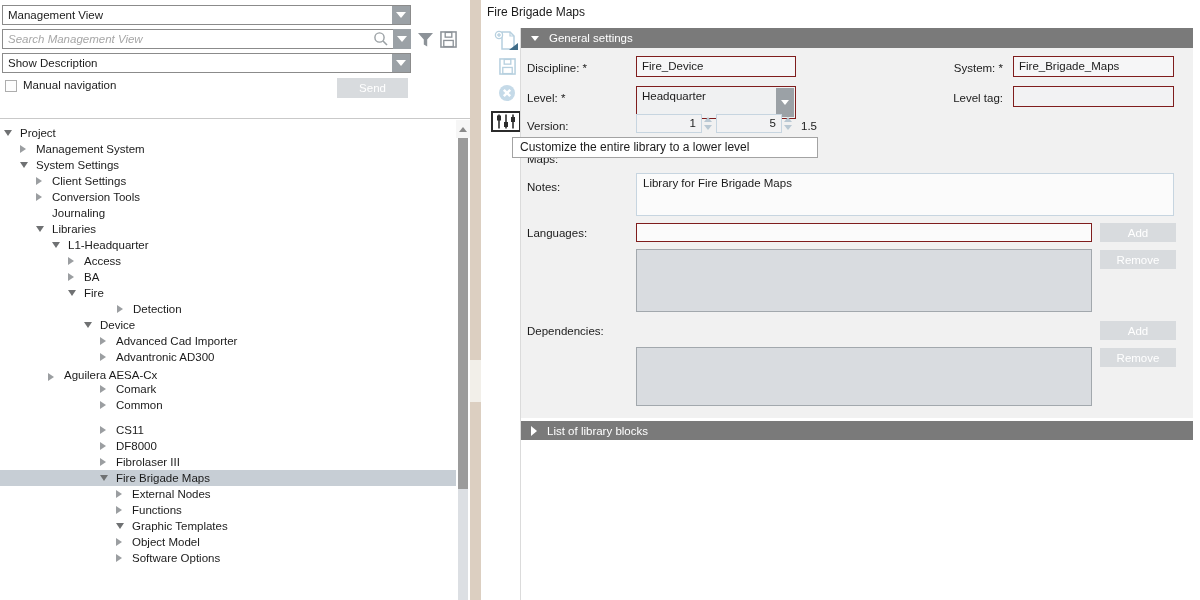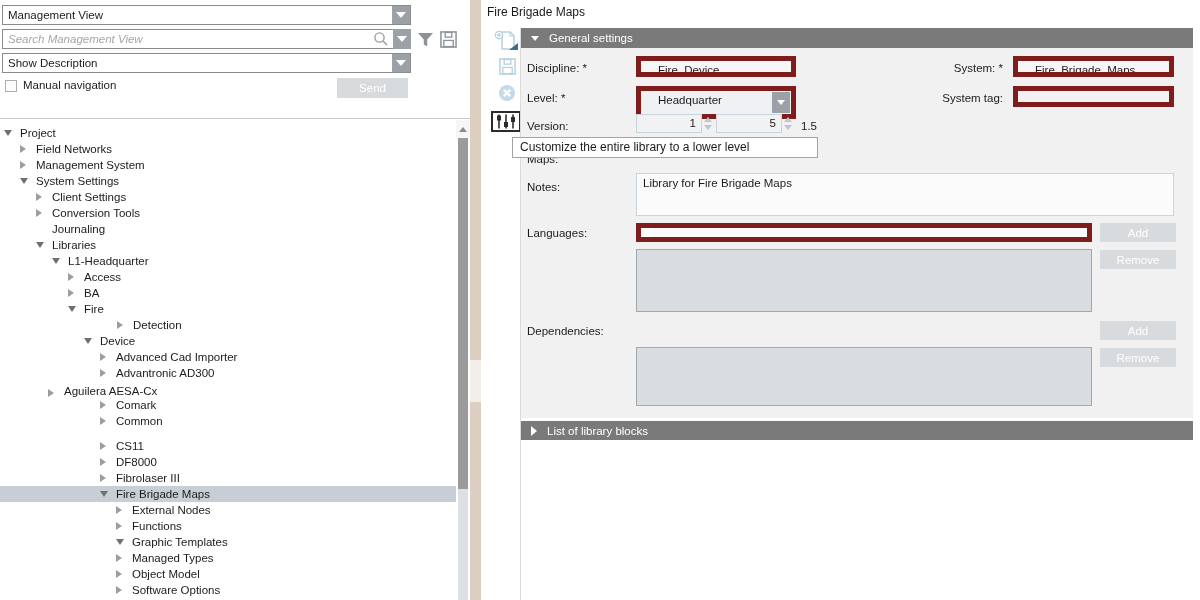--- a/index.html
+++ b/index.html
@@ -57,22 +57,22 @@
     background:#7a7a7a; color:#ffffff; font-size:11.5px;
     display:flex; align-items:center; padding-left:10px;
   }
   .group-header .hdr-label { margin-left:10px; }
   .tri-right-w { width:0;height:0;border-top:5px solid transparent;border-bottom:5px solid transparent;border-left:6px solid #ffffff; }
   .gs-body { background:#f1f1f1; }
 
   .flabel { font-size:11.5px; height:20px; line-height:20px; }
   .flabel.ralign { text-align:right; }
   .tbox {
-    border:5px solid #7f1d1d; background:#f6f6f7; font-size:11.5px;
-    line-height:18px; padding-left:17px; color:#1b1b1b; overflow:hidden; white-space:nowrap;
+    border:1px solid #7f1d1d; background:#f6f6f7; font-size:11.5px;
+    line-height:18px; padding-left:5px; color:#1b1b1b; overflow:hidden; white-space:nowrap;
   }
   .tbox.combo { background:#f0f1f2; padding-right:20px; position:relative; }
   .tbox.white { background:#fbfbfb; }
   .combo-btn {
     position:absolute; right:1px; top:1px; bottom:1px; width:18px;
     background:#9ba1a6; display:flex; align-items:center; justify-content:center;
   }
   .combo-btn.light { background:#c9cdd1; }
   .spinbox { border:1px solid #c7d5e0; background:#f2f2f3; font-size:11.5px; line-height:17px; padding:0 5px; text-align:right; }
   .spin-arrows { width:10px; display:flex; flex-direction:column; justify-content:center; gap:3px; align-items:center; }
@@ -143,26 +143,20 @@
     <div class="trow" style="padding-left: 4px;">
       <span class="tw">
         <i class="texp"></i>
       </span>
       <span class="tlabel">Project</span>
     </div>
     <div class="trow" style="padding-left: 20px;">
       <span class="tw">
         <i class="tcol"></i>
       </span>
-      <span class="tlabel">Field Networks</span>
-    </div>
-    <div class="trow" style="padding-left: 20px;">
-      <span class="tw">
-        <i class="tcol"></i>
-      </span>
       <span class="tlabel">Management System</span>
     </div>
     <div class="trow" style="padding-left: 20px;">
       <span class="tw">
         <i class="texp"></i>
       </span>
       <span class="tlabel">System Settings</span>
     </div>
     <div class="trow" style="padding-left: 36px;">
       <span class="tw">
@@ -286,26 +280,20 @@
       <span class="tw">
         <i class="tcol"></i>
       </span>
       <span class="tlabel">Functions</span>
     </div>
     <div class="trow" style="padding-left: 116px;">
       <span class="tw">
         <i class="texp"></i>
       </span>
       <span class="tlabel">Graphic Templates</span>
-    </div>
-    <div class="trow" style="padding-left: 116px;">
-      <span class="tw">
-        <i class="tcol"></i>
-      </span>
-      <span class="tlabel">Managed Types</span>
     </div>
     <div class="trow" style="padding-left: 116px;">
       <span class="tw">
         <i class="tcol"></i>
       </span>
       <span class="tlabel">Object Model</span>
     </div>
     <div class="trow" style="padding-left: 116px;">
       <span class="tw">
         <i class="tcol"></i>
@@ -379,21 +367,21 @@
   <span>Fire_Brigade_Maps</span>
 </div>
 
 <div class="abs flabel" style="left:527px; top:88px;">Level: *</div>
 <div class="abs tbox combo" style="left:636px; top:86px; width:160px; height:33px;">
   <span>Headquarter</span>
   <span class="combo-btn">
     <i class="tri-down-w sm"></i>
   </span>
 </div>
-<div class="abs flabel ralign" style="left:880px; top:88px; width:123px;">System tag:</div>
+<div class="abs flabel ralign" style="left:880px; top:88px; width:123px;">Level tag:</div>
 <div class="abs tbox" style="left:1013px; top:86px; width:161px; height:21px; background:#f2f2f3;">
   <span></span>
 </div>
 
 <div class="abs flabel" style="left:527px; top:116px;">Version:</div>
 <div class="abs spinbox" style="left:636px; top:114px; width:66px; height:19px;">
   <span>1</span>
 </div>
 <div class="abs spin-arrows" style="left:703px; top:114px; height:19px;">
   <i class="sa-up"></i>

